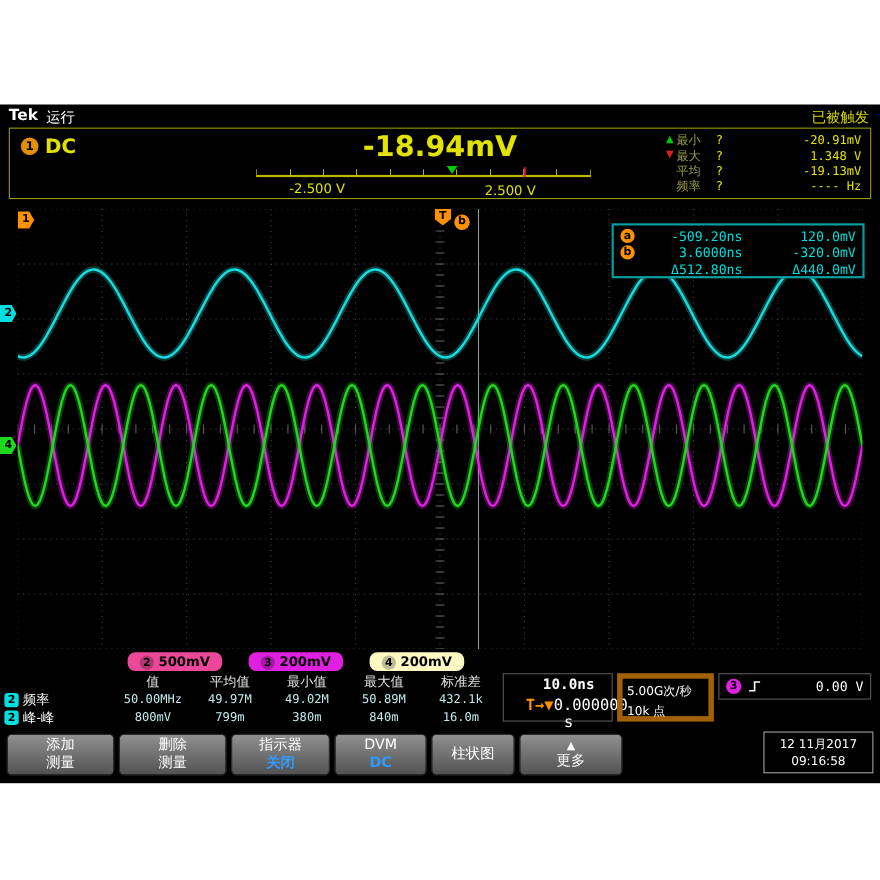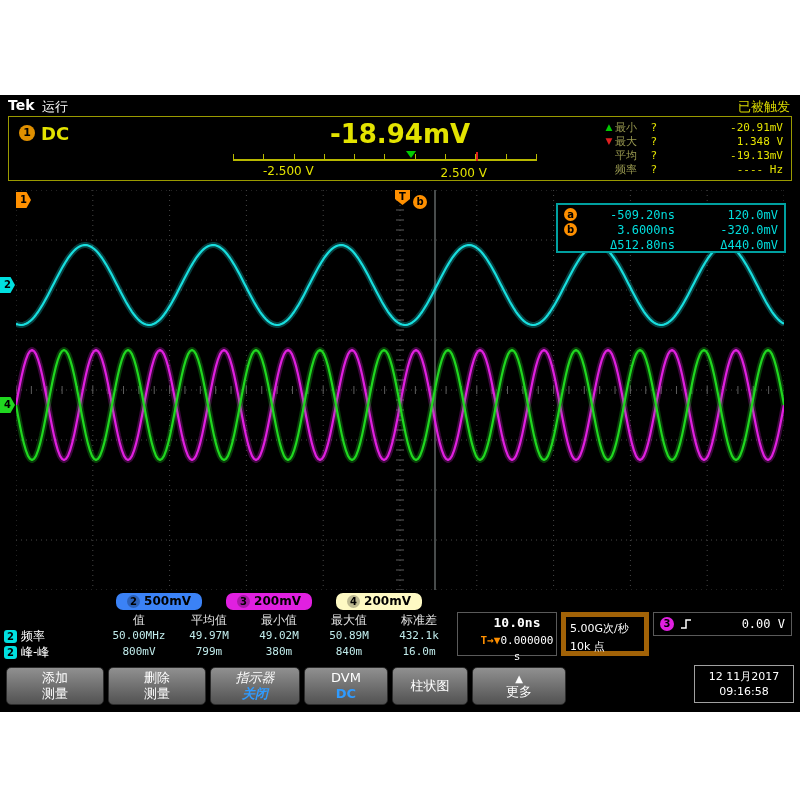--- a/index.html
+++ b/index.html
@@ -59,50 +59,50 @@
   .curtime{width:92px;text-align:right;}
   .curvolt{flex:1;text-align:right;}
   .curind{width:13px;margin-right:6px;}
 
   
   .badges{position:absolute;left:0;top:498px;width:100%;height:18px;}
   .badge{position:absolute;height:17px;width:86px;border-radius:7px;color:#000;font-size:12px;
     font-weight:bold;text-align:center;line-height:17px;}
   .badge .bnum{display:inline-block;width:13px;height:13px;border-radius:50%;
     background:rgba(0,0,0,0.25);line-height:13px;margin-right:4px;font-size:10px;}
-  .bd2{left:116px;background:#3b82f6;} .bd3{left:226px;background:#e020e0;} .bd4{left:336px;background:#fef9c3;}
+  .bd2{left:116px;background:#ec4899;} .bd3{left:226px;background:#e020e0;} .bd4{left:336px;background:#fef9c3;}
 
   
   .meas{position:absolute;left:4px;top:517px;width:452px;height:48px;font-size:12px;}
   .meas-grid{display:grid;grid-template-columns:100px 70px 70px 70px 70px 70px;line-height:16px;}
   .mh{color:#e0e0e0;text-align:center;}
   .mv{color:#bfeaea;text-align:center;font-family:"DejaVu Sans Mono",monospace;font-size:11px;}
   .mlabel{display:flex;align-items:center;gap:4px;color:#fff;}
   .mbadge{width:13px;height:13px;border-radius:3px;background:#00e0e0;color:#000;font-size:10px;
     font-weight:bold;text-align:center;line-height:13px;}
 
   
   .hbox{position:absolute;left:457px;top:517px;width:100px;height:44px;border:1px solid #5a5a5a;
     box-sizing:border-box;text-align:center;padding-left:20px;}
   .hbox .tb{color:#fff;font-weight:bold;font-size:13px;line-height:20px;font-family:"DejaVu Sans Mono",monospace;}
-  .hbox .tp{font-size:11px;line-height:16px;color:#fff;font-family:"DejaVu Sans Mono",monospace;}
+  .hbox .tp{font-size:14px;line-height:16px;color:#fff;font-family:"DejaVu Sans Mono",monospace;}
   .hbox .tp .org{color:#ff9000;font-weight:bold;}
   .sbox{position:absolute;left:561px;top:517px;width:88px;height:44px;border:5px solid #a16207;
     box-sizing:border-box;color:#fff;font-size:11px;line-height:18px;padding:3px 4px;}
   .tbox{position:absolute;left:653px;top:517px;width:139px;height:24px;border:1px solid #5a5a5a;
     box-sizing:border-box;display:flex;align-items:center;gap:6px;padding:0 6px;}
   .tbox .t3{width:14px;height:14px;border-radius:50%;background:#e020e0;color:#000;font-size:10px;
     font-weight:bold;text-align:center;line-height:14px;}
   .tbox .lvl{flex:1;text-align:right;color:#fff;font-size:12px;font-family:"DejaVu Sans Mono",monospace;}
 
   
   .btn{position:absolute;top:572px;height:36px;background:linear-gradient(180deg,#909090,#525252);
     border:1px solid #2c2c2c;border-radius:5px;color:#fff;font-size:13px;text-align:center;
     display:flex;flex-direction:column;justify-content:center;line-height:16px;cursor:pointer;}
-  .b1{left:6px;width:96px;} .b2{left:108px;width:96px;} .b3{left:210px;width:88px;font-style:italic;}
+  .b1{left:6px;width:96px;} .b2{left:108px;width:96px;} .b3{left:210px;width:88px;}
   .b4{left:304px;width:82px;} .b5{left:392px;width:74px;} .b6{left:472px;width:92px;}
   .btn span:empty{display:none;}
   .hl{color:#2f9bff;font-weight:bold;}
   .uparr{font-size:10px;line-height:11px;color:#fff;}
 
   
   .dt{position:absolute;left:694px;top:570px;width:100px;height:38px;border:1px solid #a0a0a0;
     box-sizing:border-box;color:#fff;font-size:11px;text-align:center;line-height:15px;padding-top:3px;}
 </style>
 </head>

